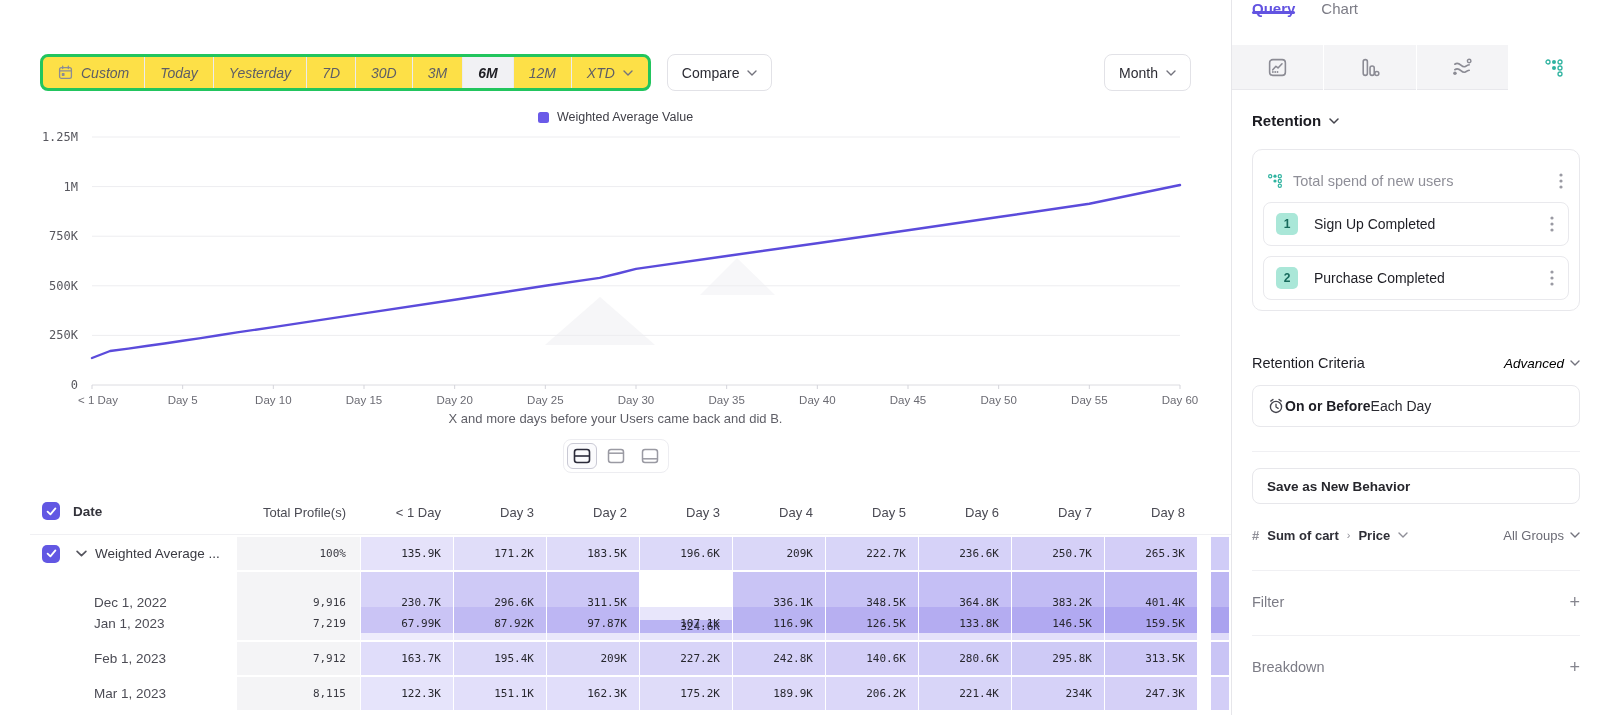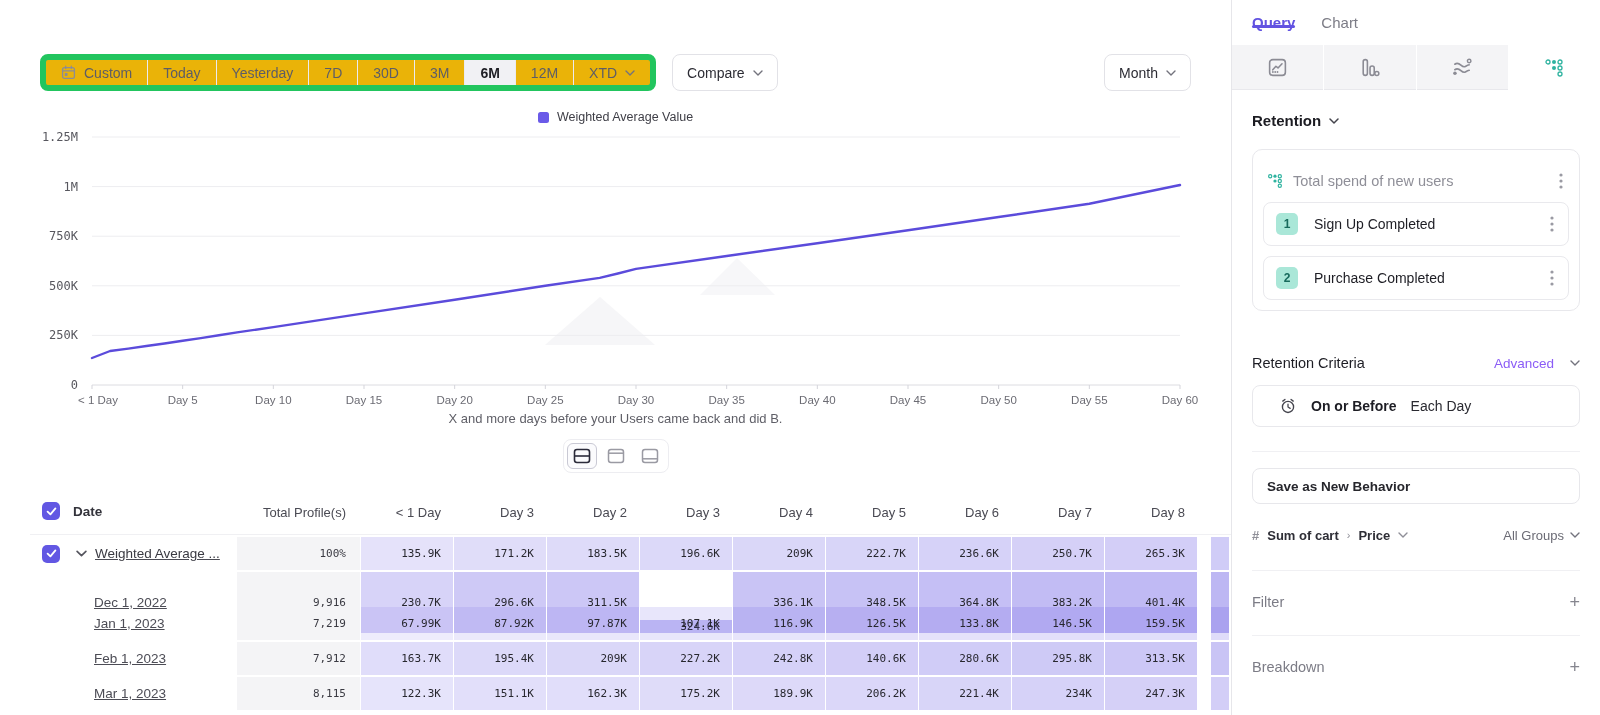--- a/index.html
+++ b/index.html
@@ -4,21 +4,21 @@
 <style>
   * { margin:0; padding:0; box-sizing:border-box; }
   html,body { background:#fff; }
   body { font-family:"Liberation Sans", sans-serif; color:#26262c; width:1600px; height:715px; overflow:hidden; }
   .app { display:flex; width:1600px; height:715px; }
   .main { width:1231px; flex:0 0 1231px; overflow:hidden; }
   .sidebar { width:369px; flex:0 0 369px; border-left:1px solid #e6e6ea; overflow:hidden; }
 
   
   .toolbar { display:flex; align-items:center; margin-top:54px; padding:0 40px; height:37px; }
-  .seg { display:flex; align-items:stretch; height:37px; border:6px solid #22c55e; border-radius:8px; overflow:hidden; background:#eab308; }
+  .seg { display:flex; align-items:stretch; height:37px; border:3px solid #22c55e; border-radius:8px; overflow:hidden; background:#fde047;font-style:italic; }
   .seg-item { display:flex; align-items:center; gap:8px; padding:0 15px; font-size:14px; color:#5d5d66; border-right:1px solid #ebebef; cursor:pointer; white-space:nowrap; }
   .seg-item:last-child { border-right:none; }
   .seg-item.active { background:#f1f1f4; color:#1e1e24; font-weight:700; }
   .seg-item svg { flex:0 0 auto; }
   .btn { display:flex; align-items:center; gap:8px; height:37px; padding:0 14px; border:1px solid #e2e2e7; border-radius:8px; background:#fff; font-size:14px; font-weight:500; color:#2c2c34; cursor:pointer; white-space:nowrap; }
   .chev { color:#73737d; }
   .compare { margin-left:16px; }
   .tb-right { margin-left:auto; display:flex; gap:10px; }
 
   
@@ -33,52 +33,52 @@
   .toggle-btn.active { color:#2b2b3a; border-color:#c9c9d4; background:#fbfbfd; }
 
   
   .tbl { margin-left:30px; margin-top:0; }
   .tbl-row { display:grid; grid-template-columns:206px 123px repeat(9, 92px) 12px 18px; column-gap:1px; align-items:stretch; }
   .tbl-head { height:62px; align-items:end; padding-bottom:14px; border-bottom:1px solid #f0f0f3; }
   .h-date { display:flex; align-items:center; gap:13px; padding-left:12px; font-size:13.5px; font-weight:600; color:#33333b; }
   .h-num { text-align:right; padding-right:12px; font-size:13px; font-weight:500; color:#4a4a53; align-self:end; }
   .h-total { padding-right:14px; }
   .body-row { height:33px; margin-top:2px; }
-  .cell-date { display:flex; align-items:center; font-size:13.5px; color:#4c4c55;text-decoration:underline; }
+  .cell-date { display:flex; align-items:center; font-size:13.5px; color:#4c4c55; }
   .cell-date .lbl { margin-left:64px; }
   .cell-date.has-controls .lbl { margin-left:8px; color:#3a3a42; }
   .cbx { width:18px; height:18px; border-radius:5px; background:#6257e3; display:inline-flex; align-items:center; justify-content:center; flex:0 0 auto; cursor:pointer; }
   .cell-date .cbx { margin-left:12px; }
   .caret { margin-left:16px; color:#55555e; display:inline-flex; cursor:pointer; }
   .cell-total { background:#f4f4f6; display:flex; align-items:center; justify-content:flex-end; padding-right:14px; font-family:"DejaVu Sans Mono", monospace; font-size:11px; color:#3a3a42; }
   .cell-val { display:flex; align-items:center; justify-content:flex-end; padding-right:12px; font-family:"DejaVu Sans Mono", monospace; font-size:11px; color:#27272e; }
   .cell-sliver { }
 
   
-  .tabs { display:flex; gap:26px; padding:0 20px; height:45px; align-items:center; }
+  .tabs { display:flex; gap:26px; padding:0 20px; height:45px; align-items:flex-start; }
   .tab { position:relative; display:flex; align-items:center; font-size:15px; color:#7c7c86; cursor:pointer; }
   .tab.active { color:#6253e1; font-weight:700; }
   .tab.active::after { content:""; position:absolute; left:0; right:0; bottom:3px; height:3px; border-radius:2px; background:#6253e1; }
   .report-row { display:flex; gap:1px; height:45px; background:#fff; }
   .report-cell { flex:1 1 0; display:flex; align-items:center; justify-content:center; background:#f4f4f6; border-bottom:1px solid #e8e8ec; color:#8b8b94; cursor:pointer; }
   .report-cell.active { background:#fff; border-bottom:none; color:#2fb3a0; }
   .sb-content { padding:0 20px; }
   .section-head { margin-top:22px; display:flex; align-items:center; gap:8px; font-size:15px; font-weight:700; color:#1c1c22; cursor:pointer; }
   .bcard { margin-top:20px; border:1px solid #e8e8ec; border-radius:10px; padding:10px; }
   .bcard-head { display:flex; align-items:center; gap:10px; height:42px; padding:0 4px; }
   .bcard-title { font-size:14.5px; color:#8f8f98; flex:1 1 auto; }
   .kebab { color:#9a9aa3; display:inline-flex; cursor:pointer; padding:2px; }
   .step { display:flex; align-items:center; gap:16px; height:44px; border:1px solid #e9e9ed; border-radius:8px; padding:0 12px; margin-top:10px; background:#fff; cursor:pointer; }
   .step:first-child { margin-top:0; }
   .badge { width:22px; height:22px; border-radius:5px; background:#aae7d8; color:#176a5c; font-size:12px; font-weight:700; display:flex; align-items:center; justify-content:center; }
   .step-label { font-size:14px; font-weight:500; color:#1d1d24; flex:1 1 auto; }
   .criteria-row { margin-top:44px; display:flex; align-items:center; }
   .criteria-label { font-size:14.5px; font-weight:400; color:#1d1d24; }
-  .advanced { margin-left:auto; display:flex; align-items:center; gap:16px; font-size:13.5px; color:#8b5cf6; cursor:pointer; }
-  .timing { margin-top:14px; border:1px solid #e8e8ec; border-radius:8px; height:42px; display:flex; align-items:center; gap:14px; padding:0 26px; cursor:pointer; }
+  .advanced { margin-left:auto; display:flex; align-items:center; gap:6px; font-size:13.5px; color:#000000; cursor:pointer;font-style:italic; }
+  .timing { margin-top:14px; border:1px solid #e8e8ec; border-radius:8px; height:42px; display:flex; align-items:center; padding:0 14px; cursor:pointer; }
   .timing-bold { font-size:14px; font-weight:700; color:#1d1d24; }
   .timing-rest { font-size:14px; color:#2a2a31; }
   .sep { margin-top:24px; border-top:1px solid #f0f0f3; }
   .save-btn { margin-top:16px; width:100%; height:36px; border:1px solid #e7e7eb; border-radius:8px; background:#fff; text-align:left; padding:0 14px; font-family:"Liberation Sans", sans-serif; font-size:13.5px; font-weight:600; color:#26262c; cursor:pointer; }
   .metric-row { margin-top:20px; display:flex; align-items:center; gap:8px; font-size:13px; height:22px; }
   .metric-prefix { color:#8f8f98; font-weight:600; }
   .metric-name { color:#2e2e36; font-weight:600; }
   .metric-sep { color:#8f8f98; font-size:11px; }
   .metric-groups { margin-left:auto; display:flex; align-items:center; gap:6px; color:#6b6b75; cursor:pointer; }
   .add-row { margin-top:22px; display:flex; align-items:center; justify-content:space-between; }

